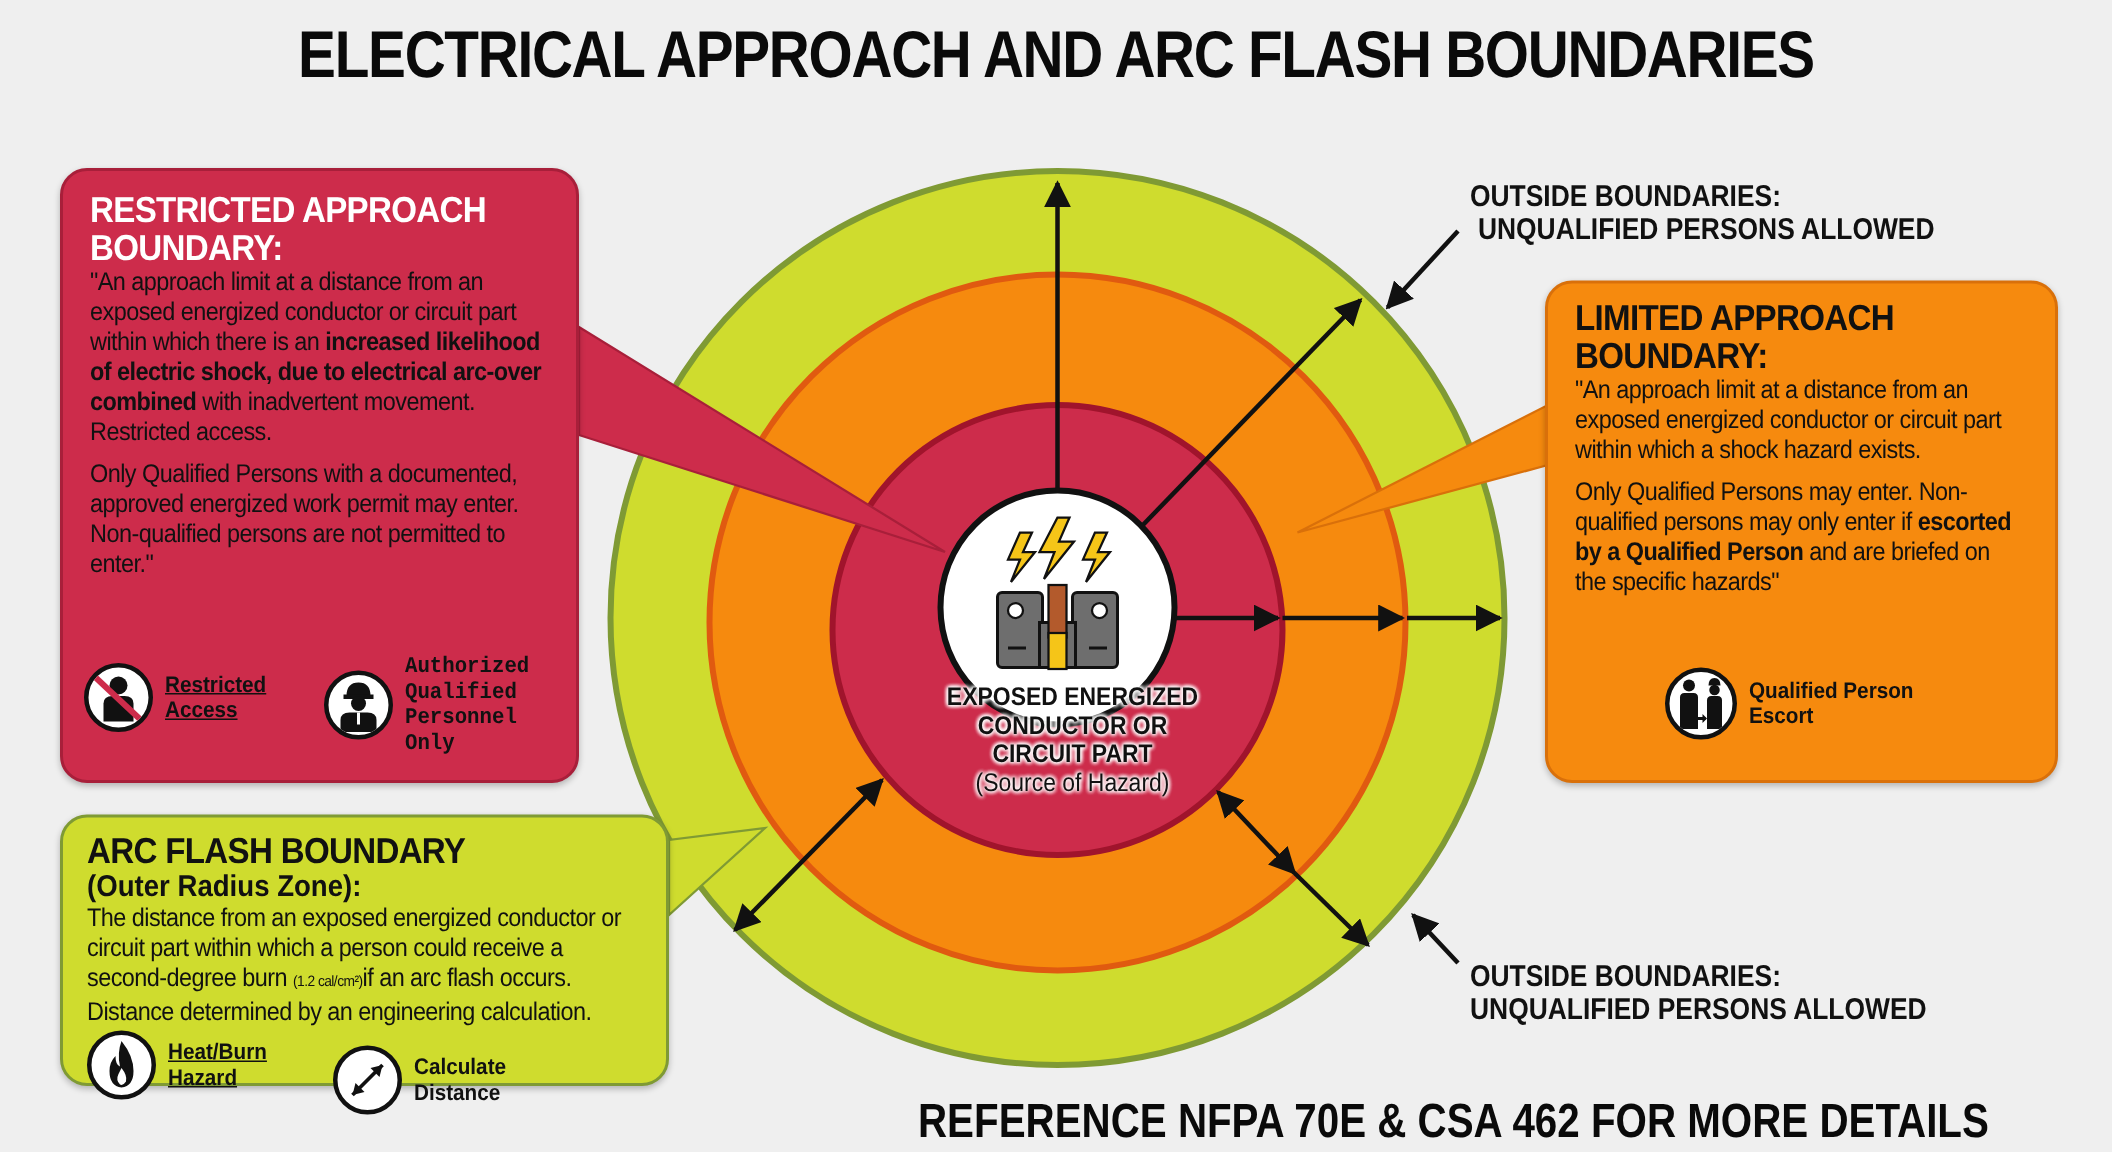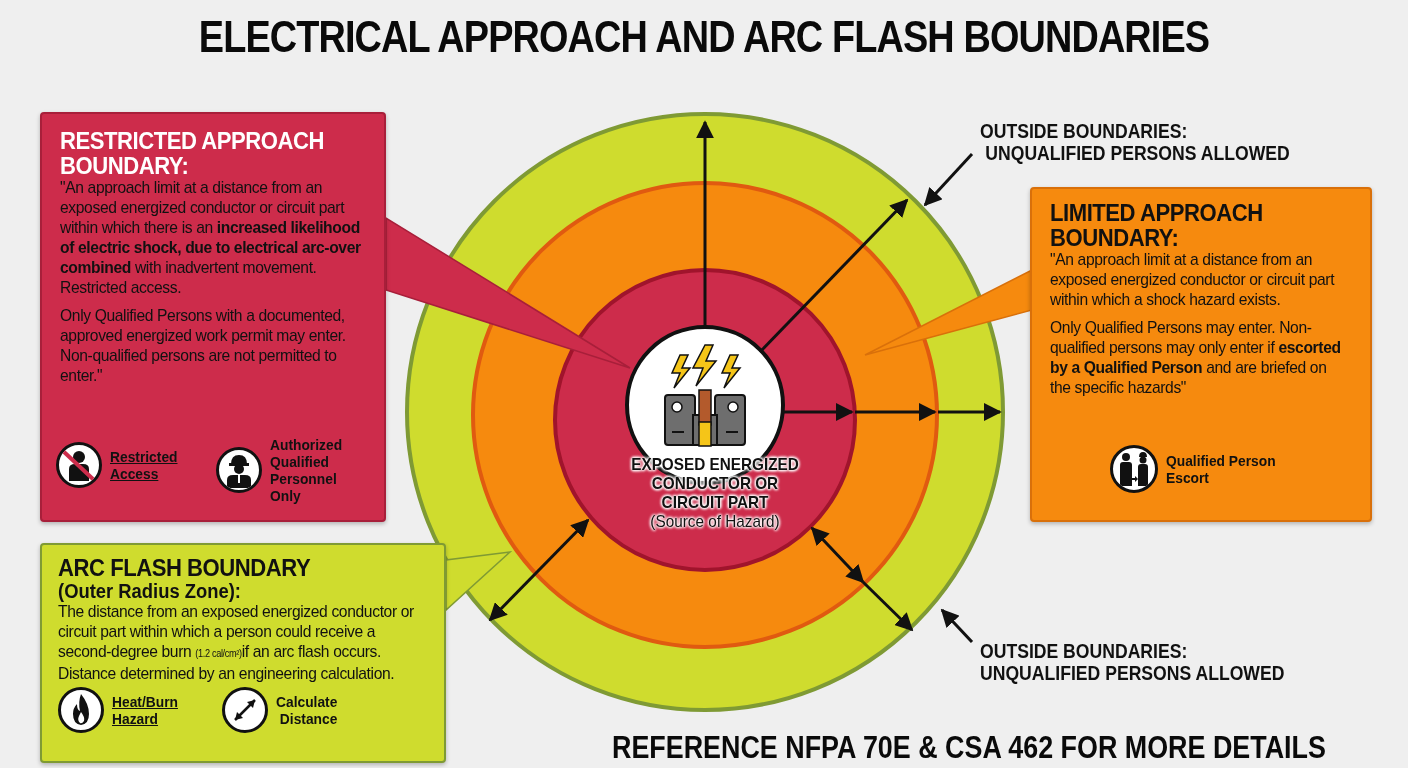--- a/index.html
+++ b/index.html
@@ -10,26 +10,26 @@
       color: #111;
     }
     .title {
       position: absolute; left: 0; top: 12px; width: 1408px; text-align: center;
       font-size: 44px; font-weight: bold; letter-spacing: -1px;
       transform: scaleX(0.86); transform-origin: center top;
       color: #0a0a0a;
     }
     svg.diagram { position: absolute; left: 0; top: 0; }
     .box {
-      position: absolute; border-radius: 4px; box-sizing: border-box;
+      position: absolute; border-radius: 18px; box-sizing: border-box;
       box-shadow: 0 2px 4px rgba(0,0,0,0.25);
     }
     .box-red { left: 40px; top: 112px; width: 346px; height: 410px; background: #cd2c4b; border: 2px solid #a81f3a; padding: 14px 18px; }
     .box-orange { left: 1030px; top: 187px; width: 342px; height: 335px; background: #f68a0e; border: 2px solid #d9700a; padding: 11px 18px; }
-    .box-green { left: 40px; top: 543px; width: 406px; height: 220px; background: #cfdc2e; border: 2px solid #7f9a34; padding: 10px 16px; }
+    .box-green { left: 40px; top: 543px; width: 406px; height: 181px; background: #cfdc2e; border: 2px solid #7f9a34; padding: 10px 16px; }
     .box-title {
       font-weight: bold; font-size: 24px; line-height: 25px; letter-spacing: -0.5px;
       transform: scaleX(0.92); transform-origin: left top;
     }
     .box-red .box-title { color: #ffffff; }
     .box-sub { font-weight: bold; font-size: 20px; line-height: 22px; transform: scaleX(0.92); transform-origin: left top; }
     .box-text {
       font-size: 17px; line-height: 20px; letter-spacing: -0.4px;
       transform: scaleX(0.92); transform-origin: left top; width: 108%;
     }
@@ -131,21 +131,21 @@
         <circle cx="20" cy="12" r="6" fill="#111"></circle>
         <path d="M10,36 L10,24 Q10,19 16,19 L24,19 Q30,19 30,24 L30,36 Z" fill="#111"></path>
         <line x1="4" y1="6" x2="36" y2="36" stroke="#cd2c4b" stroke-width="4"></line>
       </svg>
     </div>
     <div class="icon-label">
       <div>Restricted</div>
       <div>Access</div>
     </div>
   </div>
-  <div class="icon-row" style="left:174px; top:322px;">
+  <div class="icon-row" style="left:174px; top:322px;font-family:Liberation Mono, monospace;">
     <div class="icon-circle">
       <svg width="40" height="40" viewBox="0 0 40 40">
         <path d="M12,14 Q12,5 20,5 Q28,5 28,14 Z" fill="#111"></path>
         <rect x="10" y="13" width="20" height="3" fill="#111"></rect>
         <circle cx="20" cy="19" r="5" fill="#111"></circle>
         <path d="M8,38 L8,30 Q8,25 14,25 L26,25 Q32,25 32,30 L32,38 Z" fill="#111"></path>
         <path d="M19,25 L21,25 L21,33 L19,33 Z" fill="#fff"></path>
       </svg>
     </div>
     <div class="icon-label">
@@ -196,21 +196,21 @@
       <svg width="40" height="40" viewBox="0 0 40 40">
         <path d="M20,4 Q28,14 28,24 Q28,34 20,35 Q12,34 12,24 Q12,18 16,14 Q16,20 19,21 Q17,12 20,4 Z" fill="#111"></path>
         <path d="M20,22 Q24,27 23,31 Q21,34 19,33 Q16,30 18,26 Z" fill="#fff"></path>
       </svg>
     </div>
     <div class="icon-label">
       <div>Heat/Burn</div>
       <div>Hazard</div>
     </div>
   </div>
-  <div class="icon-row" style="left:180px; top:142px;text-align:right;">
+  <div class="icon-row" style="left:180px; top:152px;">
     <div class="icon-circle">
       <svg width="40" height="40" viewBox="0 0 40 40">
         <line x1="10" y1="30" x2="30" y2="10" stroke="#111" stroke-width="2.5"></line>
         <path d="M30,10 L22,12 L28,18 Z" fill="#111"></path>
         <path d="M10,30 L18,28 L12,22 Z" fill="#111"></path>
       </svg>
     </div>
     <div class="icon-label">
       <div>Calculate</div>
       <div>Distance</div>

